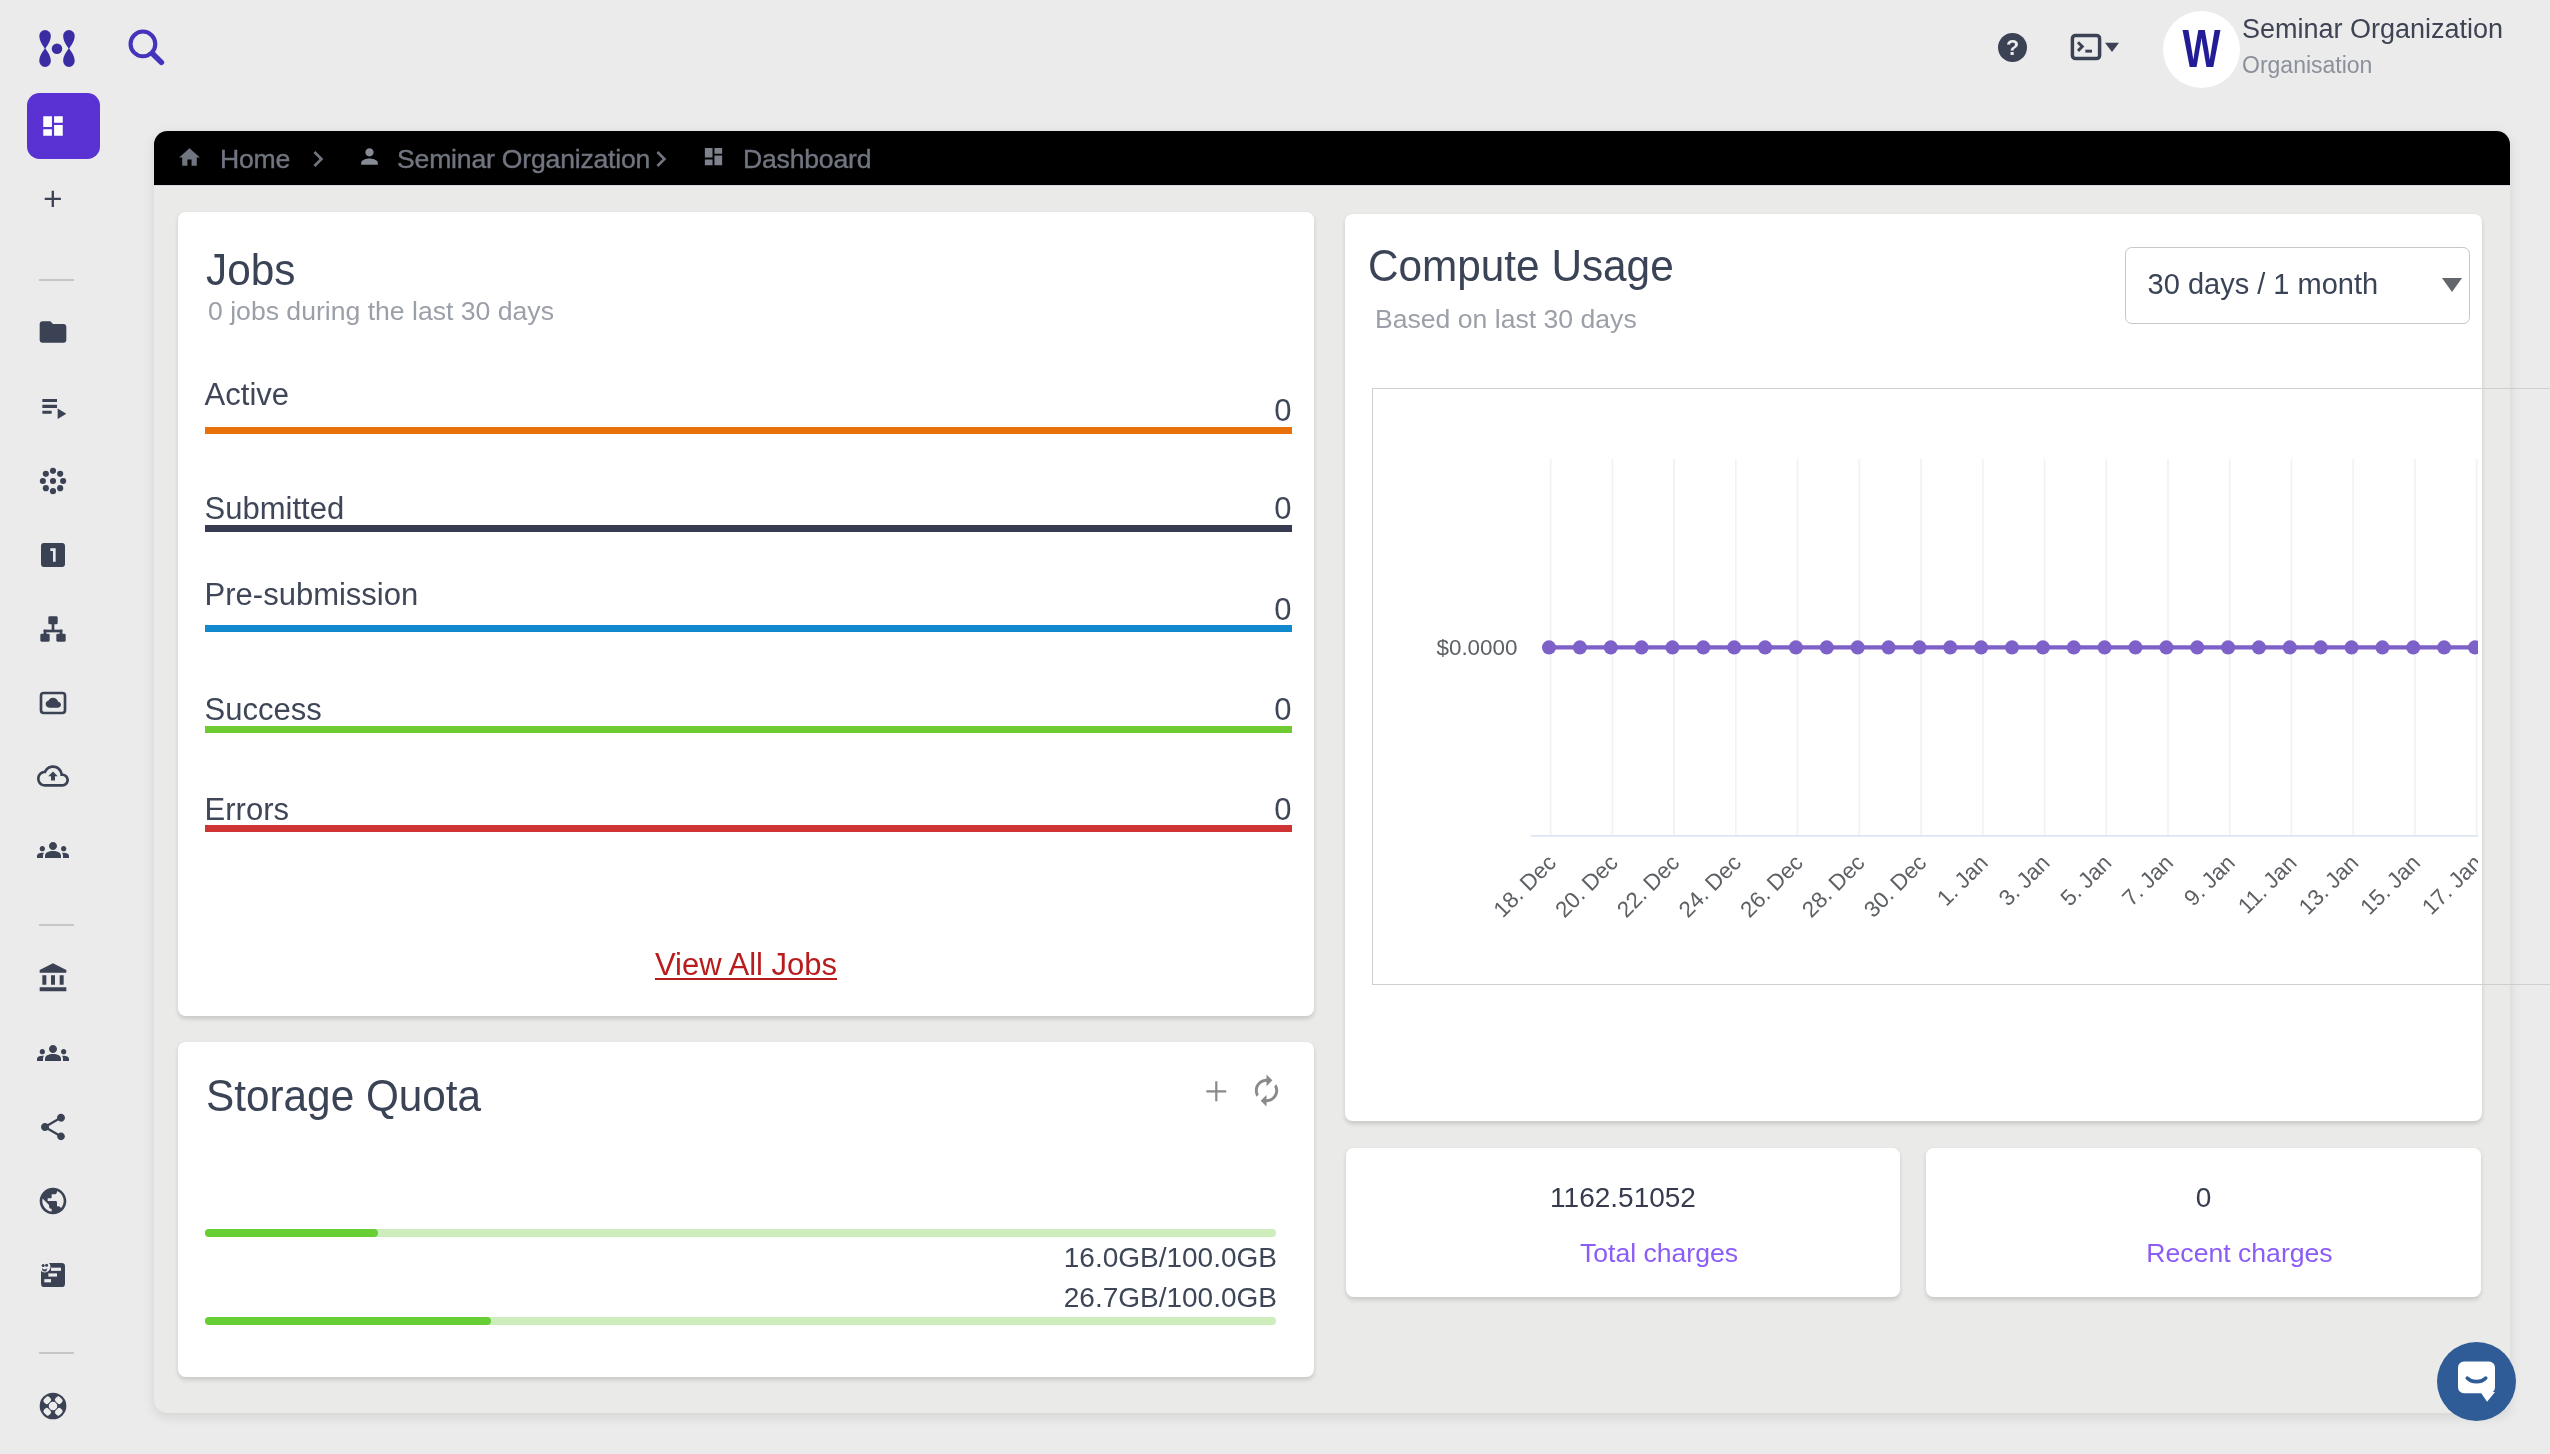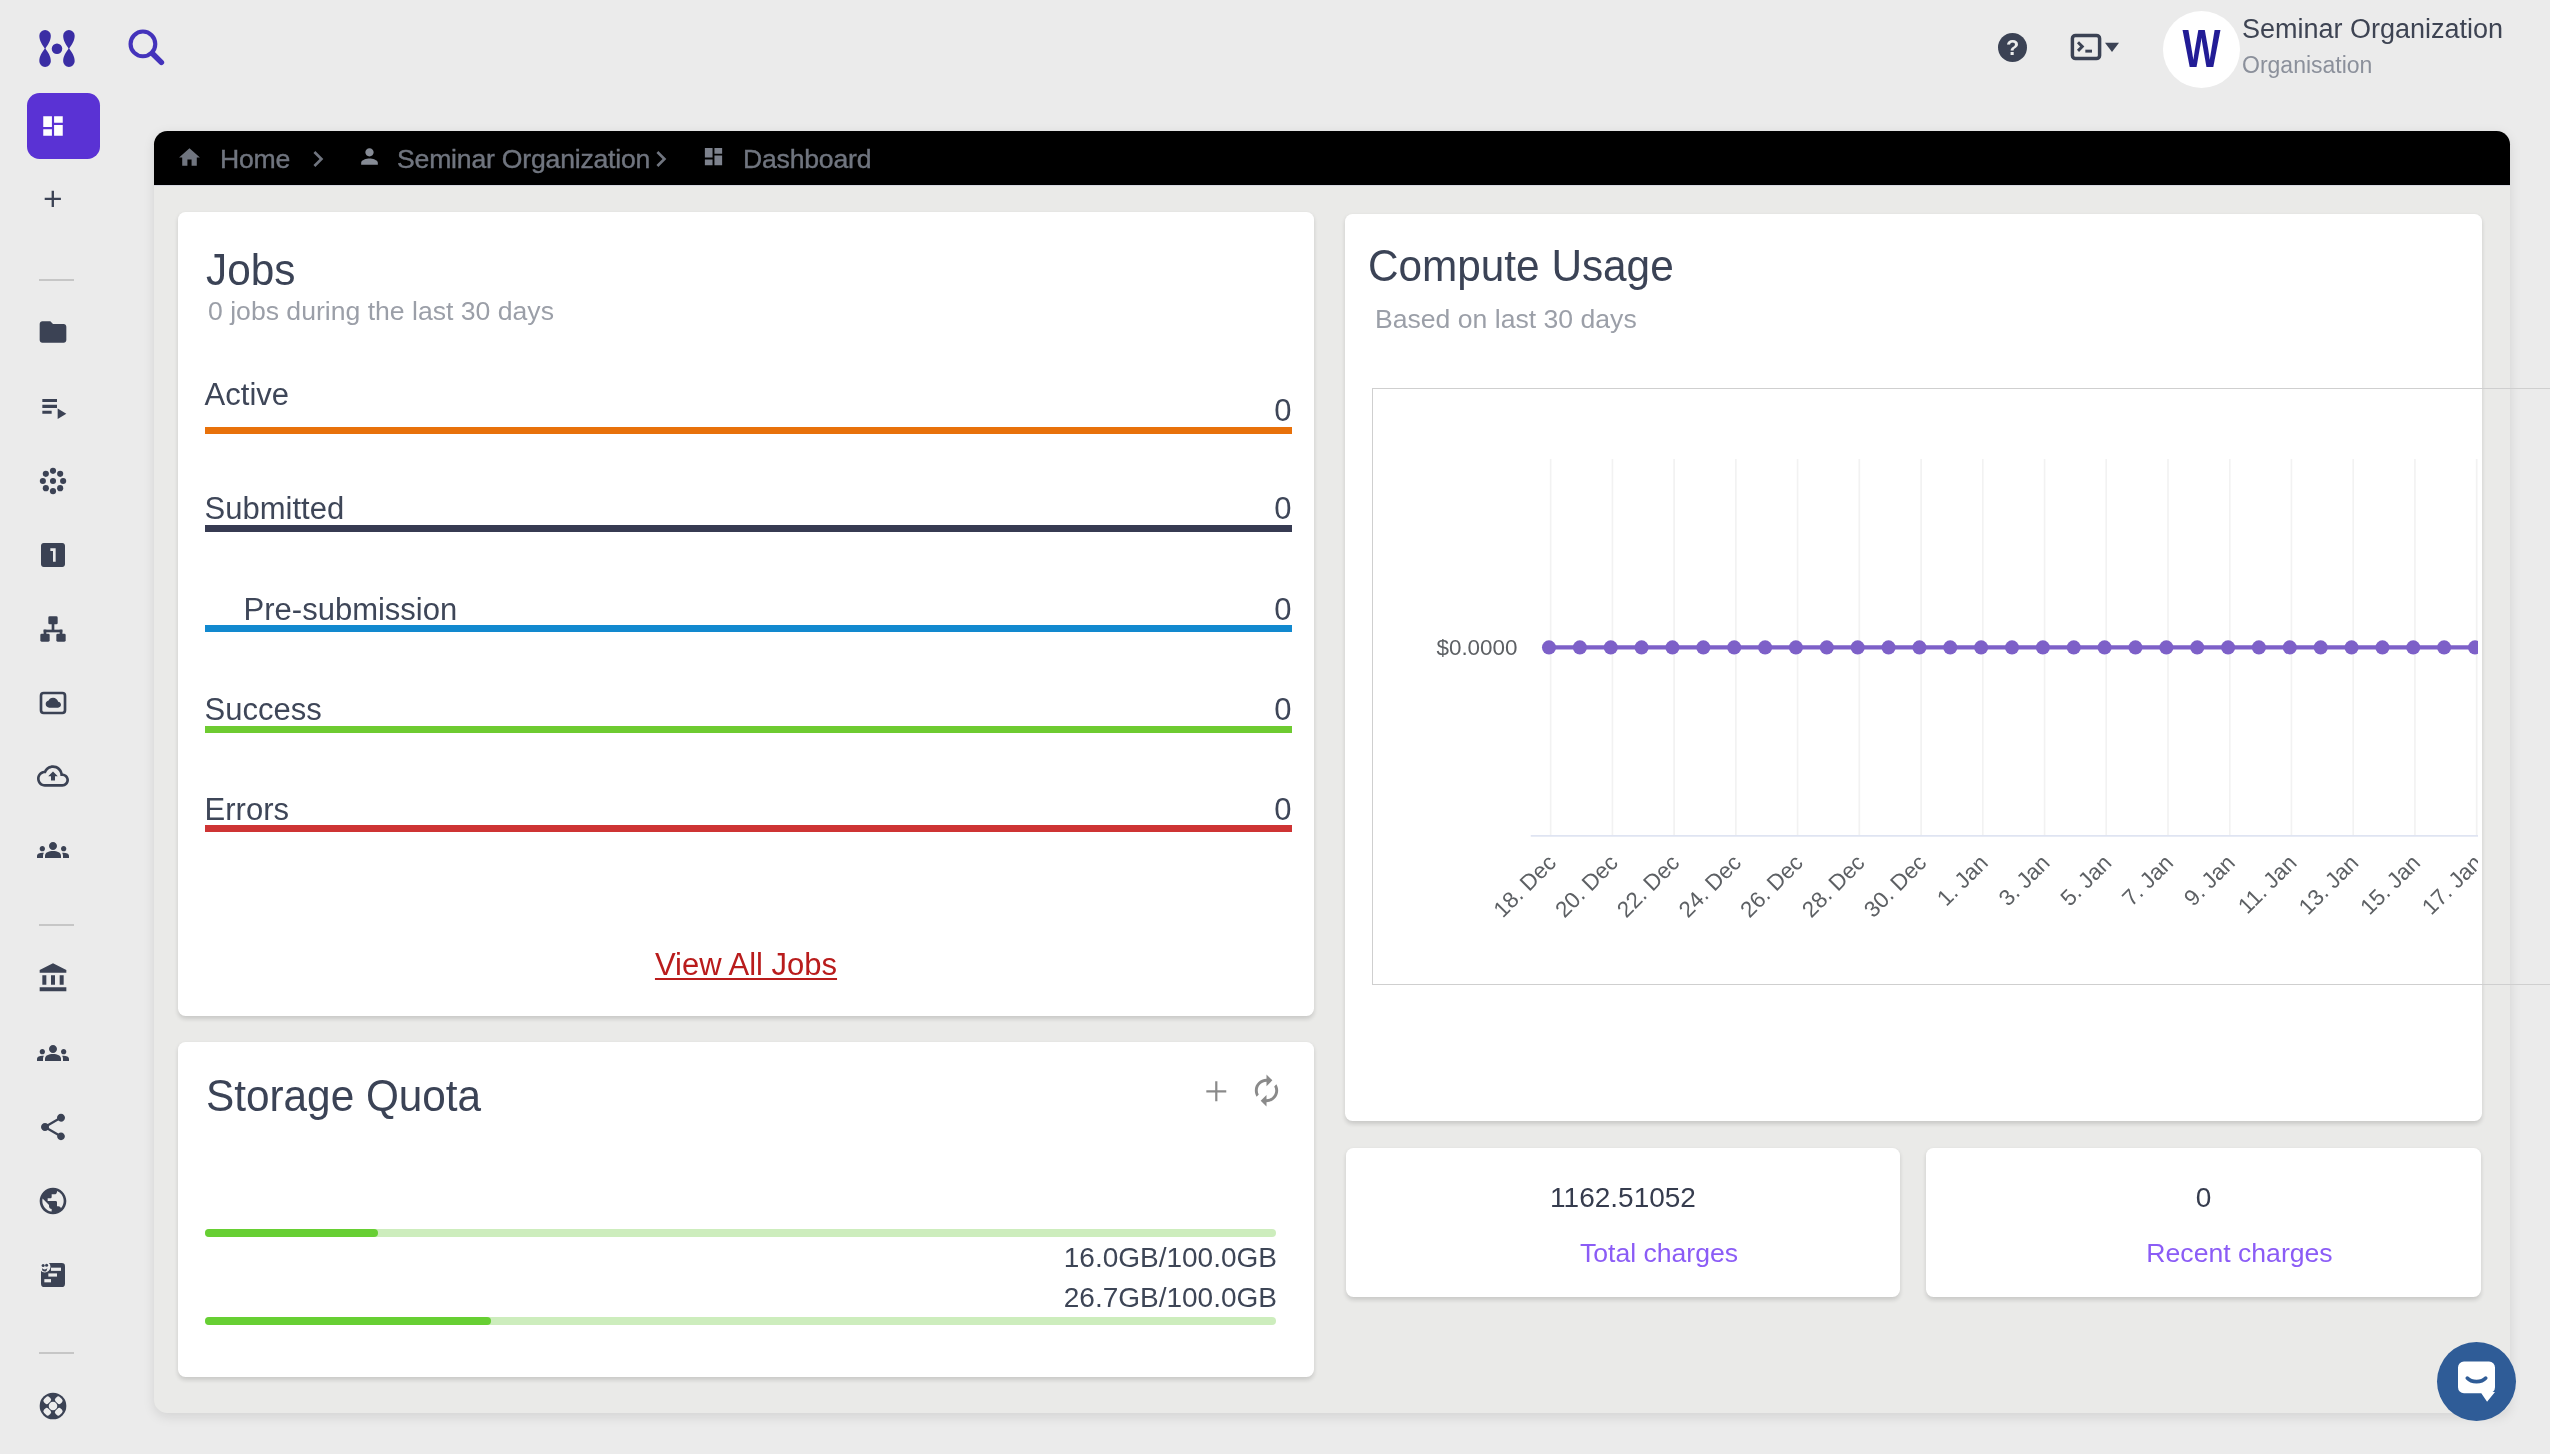--- a/index.html
+++ b/index.html
@@ -171,21 +171,21 @@
       <div class="cardtitle" style="top:33px;">Jobs</div>
       <div class="cardsub" style="top:83px;">0 jobs during the last 30 days</div>
 
       <div id="jobrows">
         <div class="rowlabel" style="top:164px;text-align:center;">Active</div>
         <div class="rowval" style="top:180px;">0</div>
         <div class="rowbar" style="top:215px; background:#e8710a;"></div>
         <div class="rowlabel" style="top:278px;">Submitted</div>
         <div class="rowval" style="top:278px;">0</div>
         <div class="rowbar" style="top:313px; background:#373b52;"></div>
-        <div class="rowlabel" style="top:379px;margin-left:39px;">Pre-submission</div>
+        <div class="rowlabel" style="top:364px;">Pre-submission</div>
         <div class="rowval" style="top:379px;">0</div>
         <div class="rowbar" style="top:413px; background:#1289cf;"></div>
         <div class="rowlabel" style="top:479px;">Success</div>
         <div class="rowval" style="top:479px;">0</div>
         <div class="rowbar" style="top:514px; background:#6ecb31;"></div>
         <div class="rowlabel" style="top:579px;">Errors</div>
         <div class="rowval" style="top:579px;">0</div>
         <div class="rowbar" style="top:613px; background:#ce3434;"></div>
       </div>
       <div class="linklike" style="left:0; width:100%; top:735px; text-align:center;"><span style="text-decoration:underline; text-underline-offset:3.3px; text-decoration-thickness:1.7px;">View All Jobs</span></div>
@@ -207,20 +207,24 @@
       </div>
       <div style="position:absolute; right:37px; top:240px; font-size:28px; color:#3d4556;">26.7GB/100.0GB</div>
       <div style="position:absolute; left:27px; top:275px; width:1071px; height:8.3px; border-radius:4.2px; background:#cdedbd;">
         <div style="width:286px; height:8.3px; border-radius:4.2px; background:#67cf33;"></div>
       </div>
     </div>
 
     <div id="computecard" class="card">
       <div class="cardtitle" style="left:23px; top:27px;">Compute Usage</div>
       <div class="cardsub" style="top:89px;">Based on last 30 days</div>
+      <div id="selectbox" style="position:absolute; left:780px; top:33px; width:345px; height:77px; border:1.7px solid #c6c6cb; border-radius:6.6px;">
+        <div style="position:absolute; left:21.6px; top:20px; font-size:29px; color:#3b4356;">30 days / 1 month</div>
+        <div style="position:absolute; right:7.5px; top:30px; width:0; height:0; border-left:10.8px solid transparent; border-right:10.8px solid transparent; border-top:14px solid #63676d;"></div>
+      </div>
       <div id="chartwrap" style="position:absolute; left:26.6px; top:174px; width:1232px; height:597px; border:1.7px solid #cfcfcf; overflow:hidden;"><svg width="1105" height="594" viewBox="0 0 1331 715">
 <line x1="214.0" y1="84" x2="214.0" y2="538" stroke="#f2f2f2" stroke-width="2"></line>
 <line x1="288.4" y1="84" x2="288.4" y2="538" stroke="#f2f2f2" stroke-width="2"></line>
 <line x1="362.7" y1="84" x2="362.7" y2="538" stroke="#f2f2f2" stroke-width="2"></line>
 <line x1="437.1" y1="84" x2="437.1" y2="538" stroke="#f2f2f2" stroke-width="2"></line>
 <line x1="511.4" y1="84" x2="511.4" y2="538" stroke="#f2f2f2" stroke-width="2"></line>
 <line x1="585.8" y1="84" x2="585.8" y2="538" stroke="#f2f2f2" stroke-width="2"></line>
 <line x1="660.2" y1="84" x2="660.2" y2="538" stroke="#f2f2f2" stroke-width="2"></line>
 <line x1="734.5" y1="84" x2="734.5" y2="538" stroke="#f2f2f2" stroke-width="2"></line>
 <line x1="808.9" y1="84" x2="808.9" y2="538" stroke="#f2f2f2" stroke-width="2"></line>

